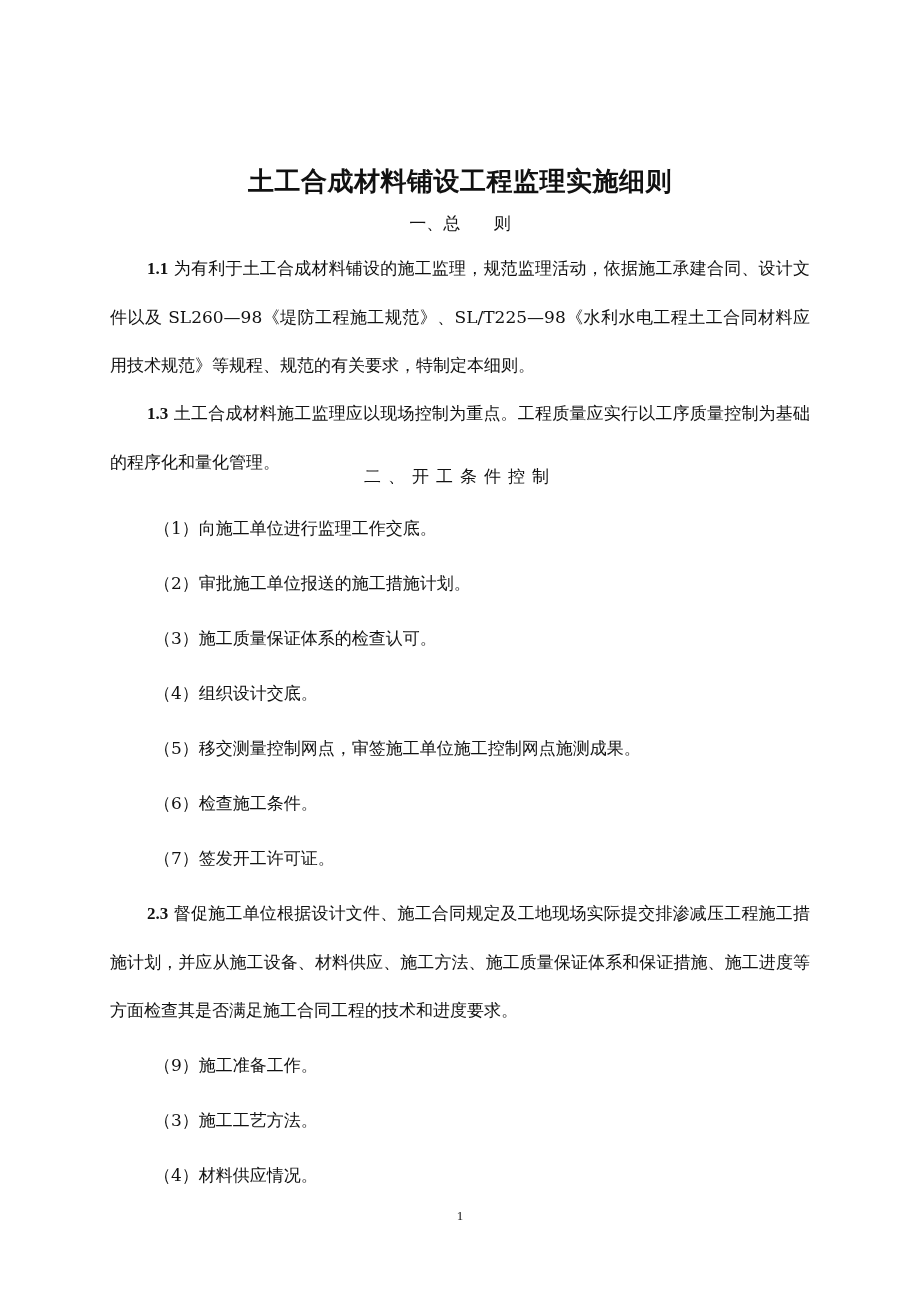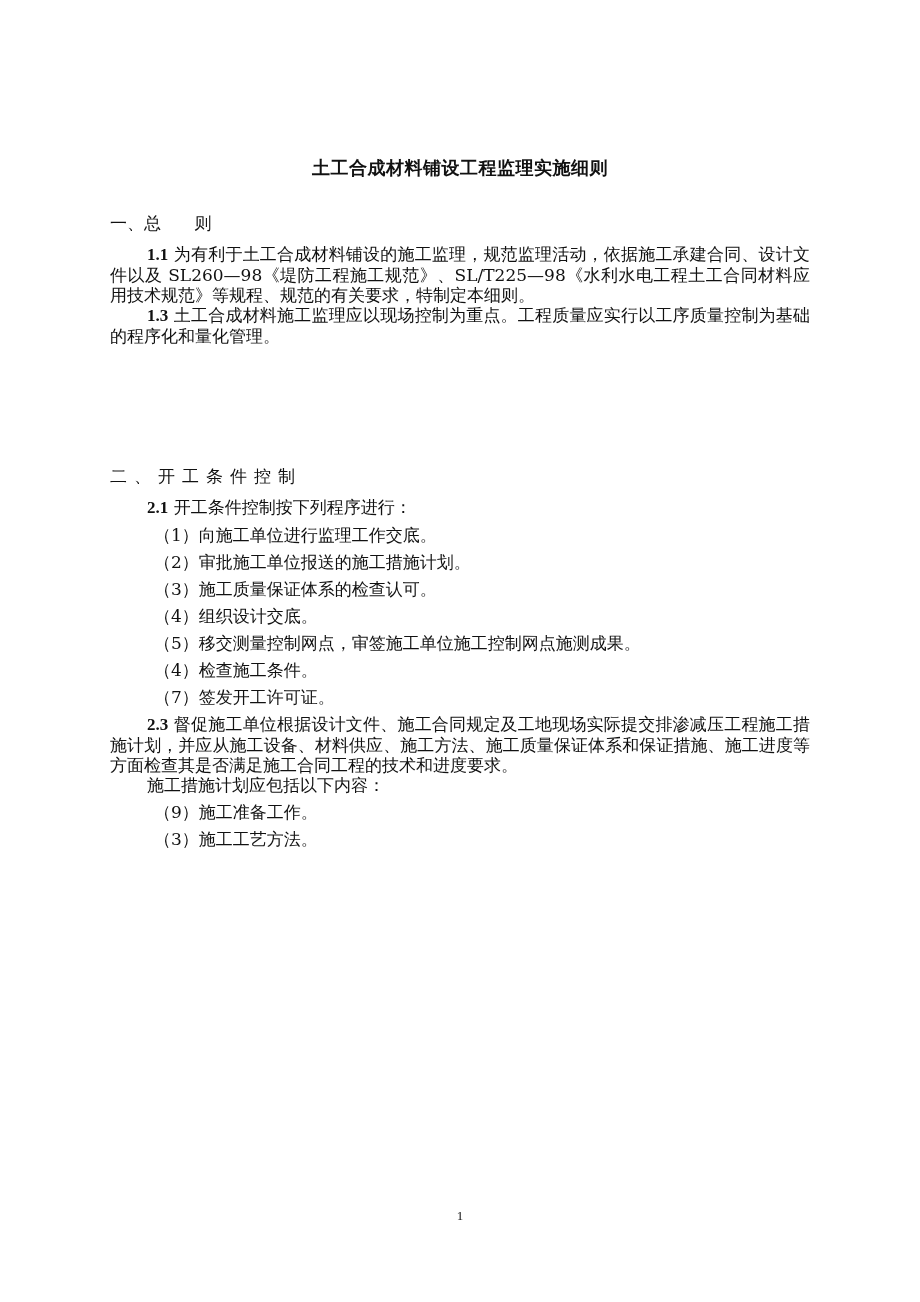--- a/index.html
+++ b/index.html
@@ -1,25 +1,25 @@
 <!DOCTYPE html>
 <html><head>
 <meta charset="utf-8">
 <style>
   html, body { margin: 0; padding: 0; background: #ffffff; }
   body { width: 920px; height: 1302px; position: relative; overflow: hidden;
          font-family: "DejaVu Serif", "Liberation Serif", serif; color: #111; }
   .page { position: absolute; left: 110px; top: 0; width: 700px; }
-  .title { position: absolute; top: 156px; left: 0; width: 700px; text-align: center;
-           font-family: "DejaVu Sans", "Liberation Sans", sans-serif; font-weight: bold; font-size: 18px; letter-spacing: 0.5px; }
-  .section { position: absolute; left: 0; width: 700px; text-align: left;
+  .title { position: absolute; top: 164px; left: 0; width: 700px; text-align: center;
+           font-family: "DejaVu Sans", "Liberation Sans", sans-serif; font-weight: bold; font-size: 26px; letter-spacing: 0.5px; }
+  .section { position: absolute; left: 0; width: 700px; text-align: center;
              font-family: "DejaVu Sans", "Liberation Sans", sans-serif; font-size: 17px; }
   .s1 { top: 212px; word-spacing: 28px; }
   .s2 { top: 465px; letter-spacing: 7px; }
-  .block { position: absolute; left: 0; width: 700px; font-size: 17px; line-height: 20px; text-align: justify; }
+  .block { position: absolute; left: 0; width: 700px; font-size: 17px; line-height: 48px; text-align: justify; }
   .para { text-indent: 37px; margin: 0; }
   .item { padding-left: 37px; margin: 7px; }
   .num { font-weight: bold; font-family: "Liberation Serif", serif; }
   .pg { position: absolute; top: 1208px; left: 0; width: 700px; text-align: center; font-size: 13px; font-family: "Liberation Serif", serif; }
 </style>
 </head>
 <body>
 
 <div class="page">
   <div class="title">土工合成材料铺设工程监理实施细则</div>
@@ -27,28 +27,27 @@
   <div class="section s1">一、总 则</div>
 
   <div class="block" style="top:244px;">
     <p class="para"><span class="num">1.1</span><span> 为有利于土工合成材料铺设的施工监理，规范监理活动，依据施工承建合同、设计文件以及 SL260—98《堤防工程施工规范》、SL/T225—98《水利水电工程土工合同材料应用技术规范》等规程、规范的有关要求，特制定本细则。</span></p>
     <p class="para"><span class="num">1.3</span><span> 土工合成材料施工监理应以现场控制为重点。工程质量应实行以工序质量控制为基础的程序化和量化管理。</span></p>
   </div>
 
   <div class="section s2">二、开工条件控制</div>
 
   <div class="block" style="top:497px;">
-    <p class="para"><span class="num">2.1</span><span> 开工条件控制按下列程序进行：</span></p>
     <p class="item">（1）向施工单位进行监理工作交底。</p>
     <p class="item">（2）审批施工单位报送的施工措施计划。</p>
     <p class="item">（3）施工质量保证体系的检查认可。</p>
     <p class="item">（4）组织设计交底。</p>
     <p class="item">（5）移交测量控制网点，审签施工单位施工控制网点施测成果。</p>
-    <p class="item">（4）检查施工条件。</p>
+    <p class="item">（6）检查施工条件。</p>
     <p class="item">（7）签发开工许可证。</p>
     <p class="para"><span class="num">2.3</span><span> 督促施工单位根据设计文件、施工合同规定及工地现场实际提交排渗减压工程施工措施计划，并应从施工设备、材料供应、施工方法、施工质量保证体系和保证措施、施工进度等方面检查其是否满足施工合同工程的技术和进度要求。</span></p>
-    <p class="para">施工措施计划应包括以下内容：</p>
     <p class="item">（9）施工准备工作。</p>
     <p class="item">（3）施工工艺方法。</p>
+    <p class="item">（4）材料供应情况。</p>
   </div>
 
   <div class="pg">1</div>
 </div>
 
 </body></html>

